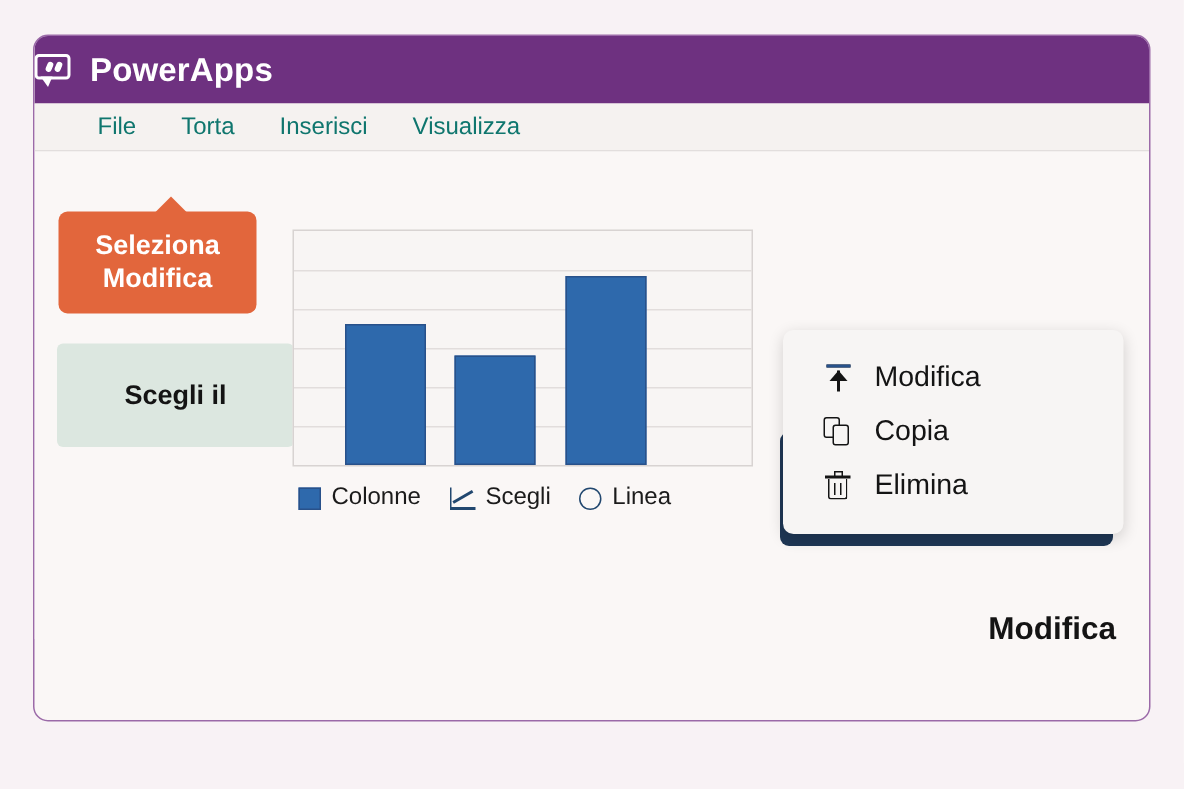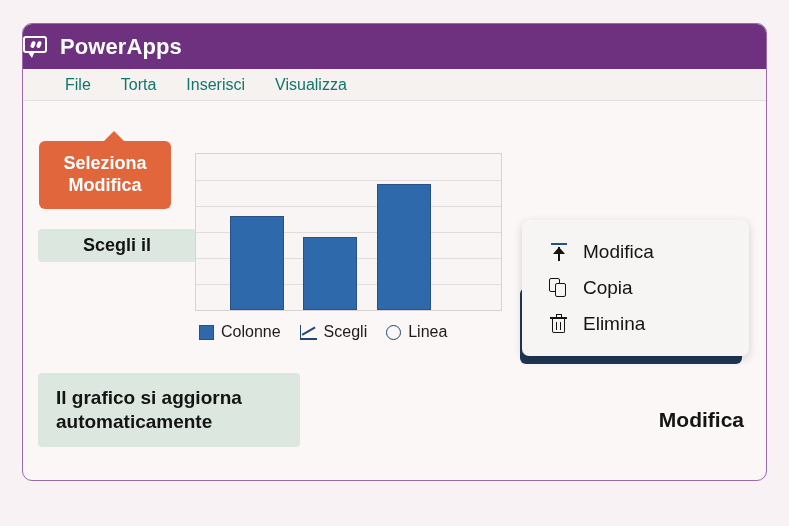--- a/index.html
+++ b/index.html
@@ -277,21 +277,21 @@
     background: #dce7e0;
     border-radius: 4px;
     color: #141414;
     font-weight: bold;
     line-height: 1.25;
   }
   #note-scegli {
     left: 15px;
     top: 128px;
     width: 158px;
-    padding: 5px 10px;
+    padding: 23px 10px;
     box-sizing: border-box;
     font-size: 18px;
     text-align: center;
   }
   #note-aggiorna {
     left: 15px;
     top: 272px;
     width: 262px;
     padding: 13px 18px;
     box-sizing: border-box;
@@ -437,24 +437,20 @@
     <div id="callout-seleziona-modifica">
       <div class="pointer"></div>
       <div>Seleziona</div>
       <div>Modifica</div>
     </div>
 
     <div class="note-box-green" id="note-scegli">
       <div>Scegli il</div>
     </div>
 
-    <div class="note-box-green" id="note-aggiorna">
-      <div>Il grafico si aggiorna</div>
-      <div>automaticamente</div>
-    </div>
 
     <div id="chart-container">
       <div id="chart-plot">
           <div class="gridline" style="top: 26px;"></div>
           <div class="gridline" style="top: 52px;"></div>
           <div class="gridline" style="top: 78px;"></div>
           <div class="gridline" style="top: 104px;"></div>
           <div class="gridline" style="top: 130px;"></div>
           <div class="bar" style="left: 34px; width: 54px; height: 94px; background: rgb(46, 105, 172);"></div>
           <div class="bar" style="left: 107px; width: 54px; height: 73px; background: rgb(46, 105, 172);"></div>

